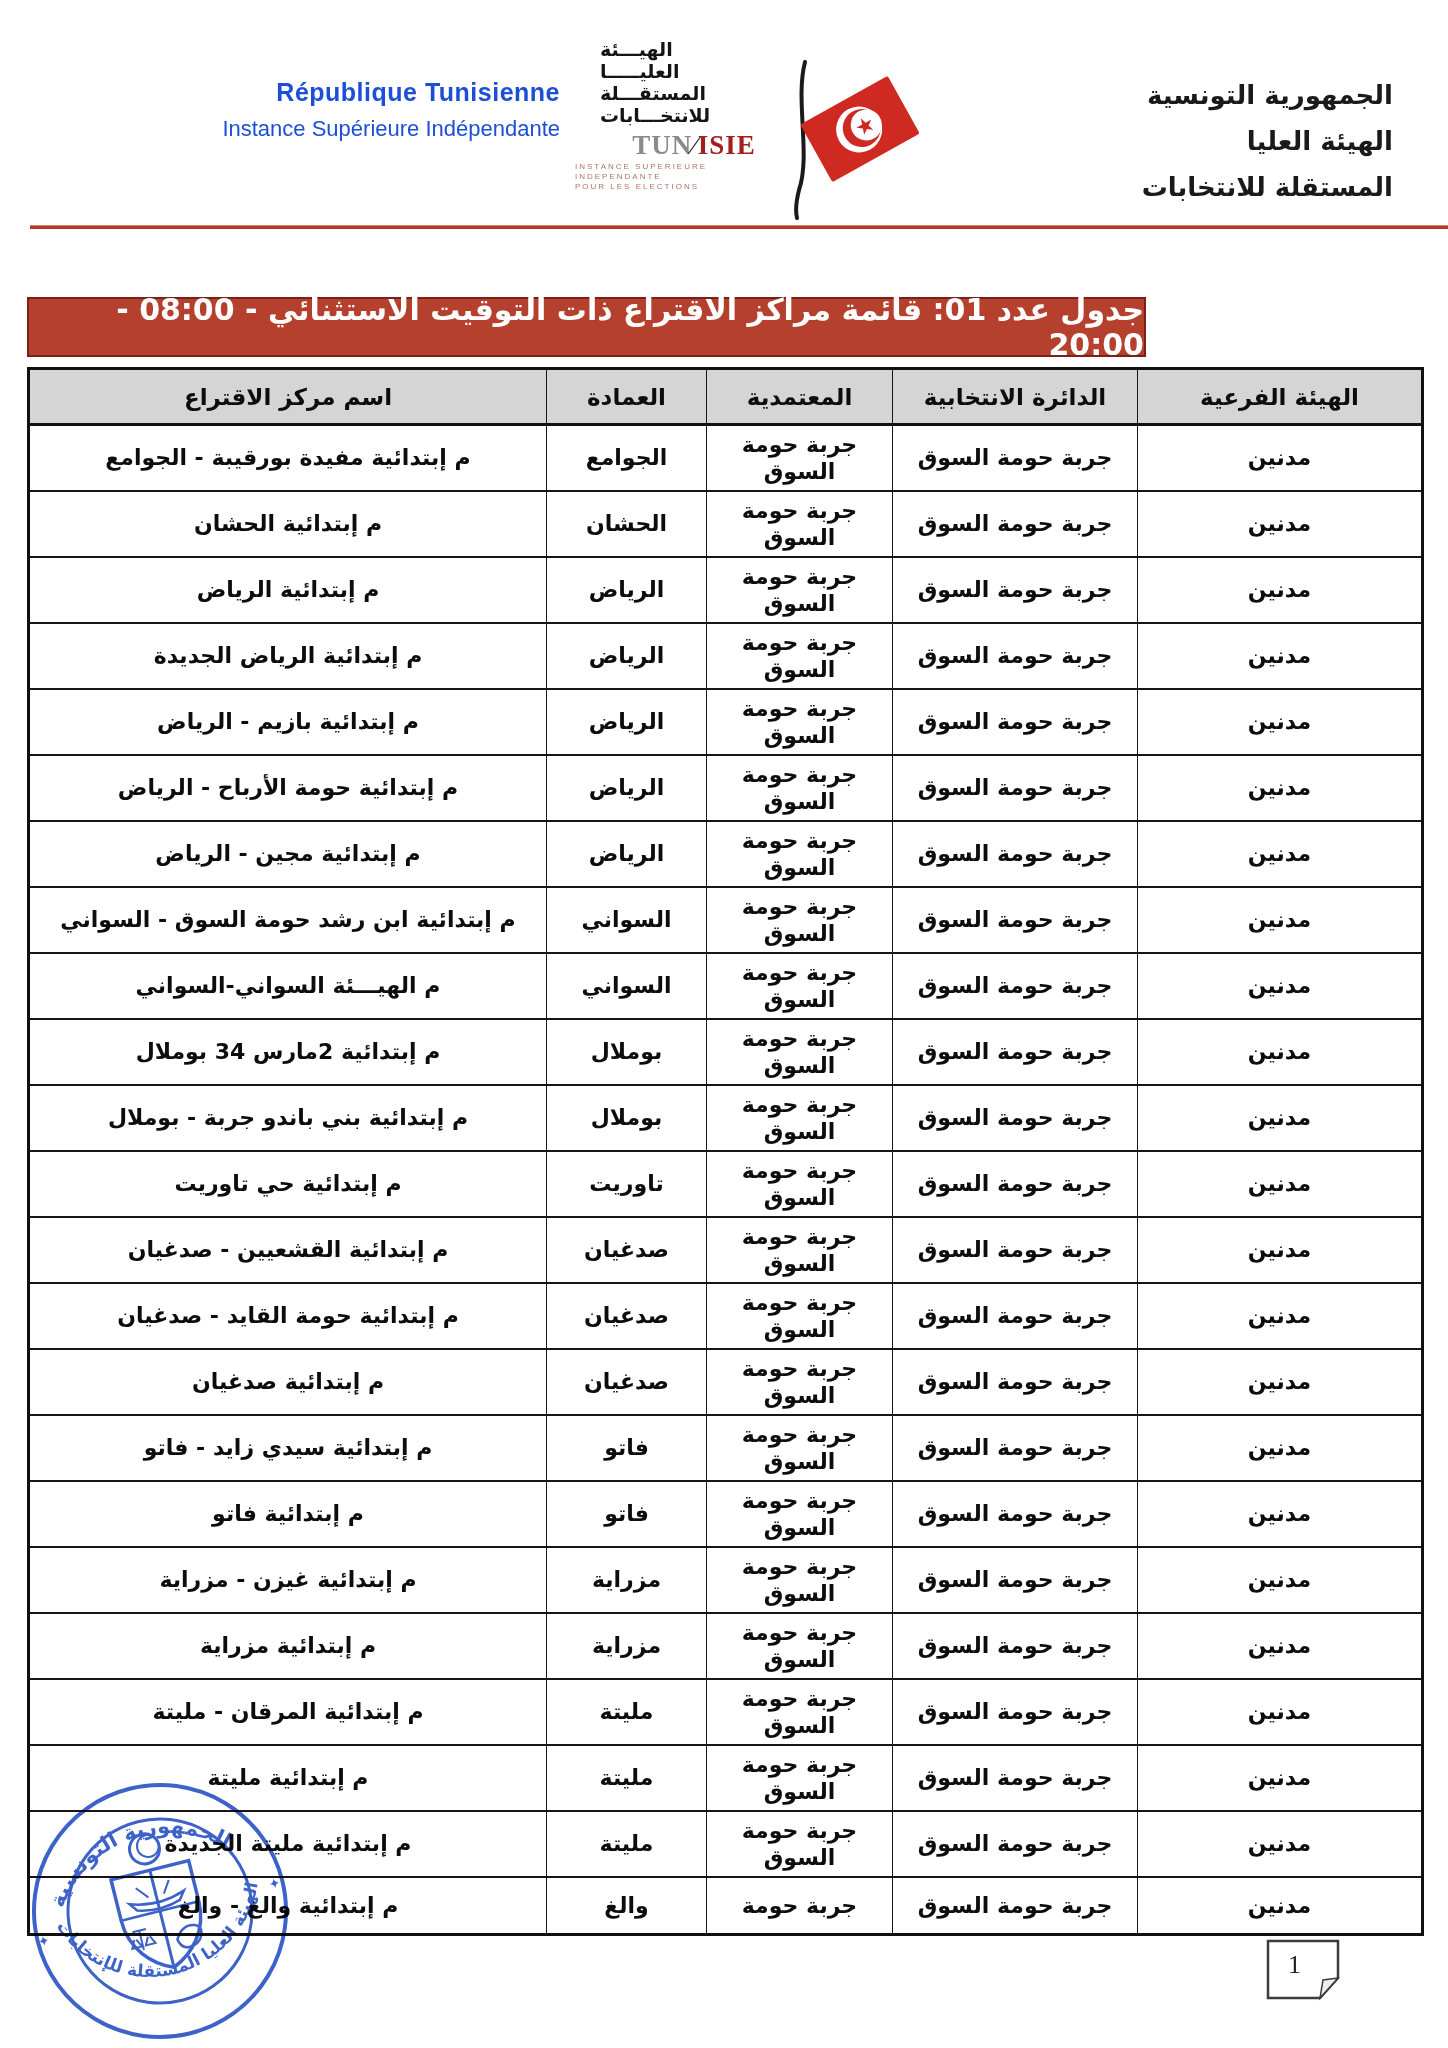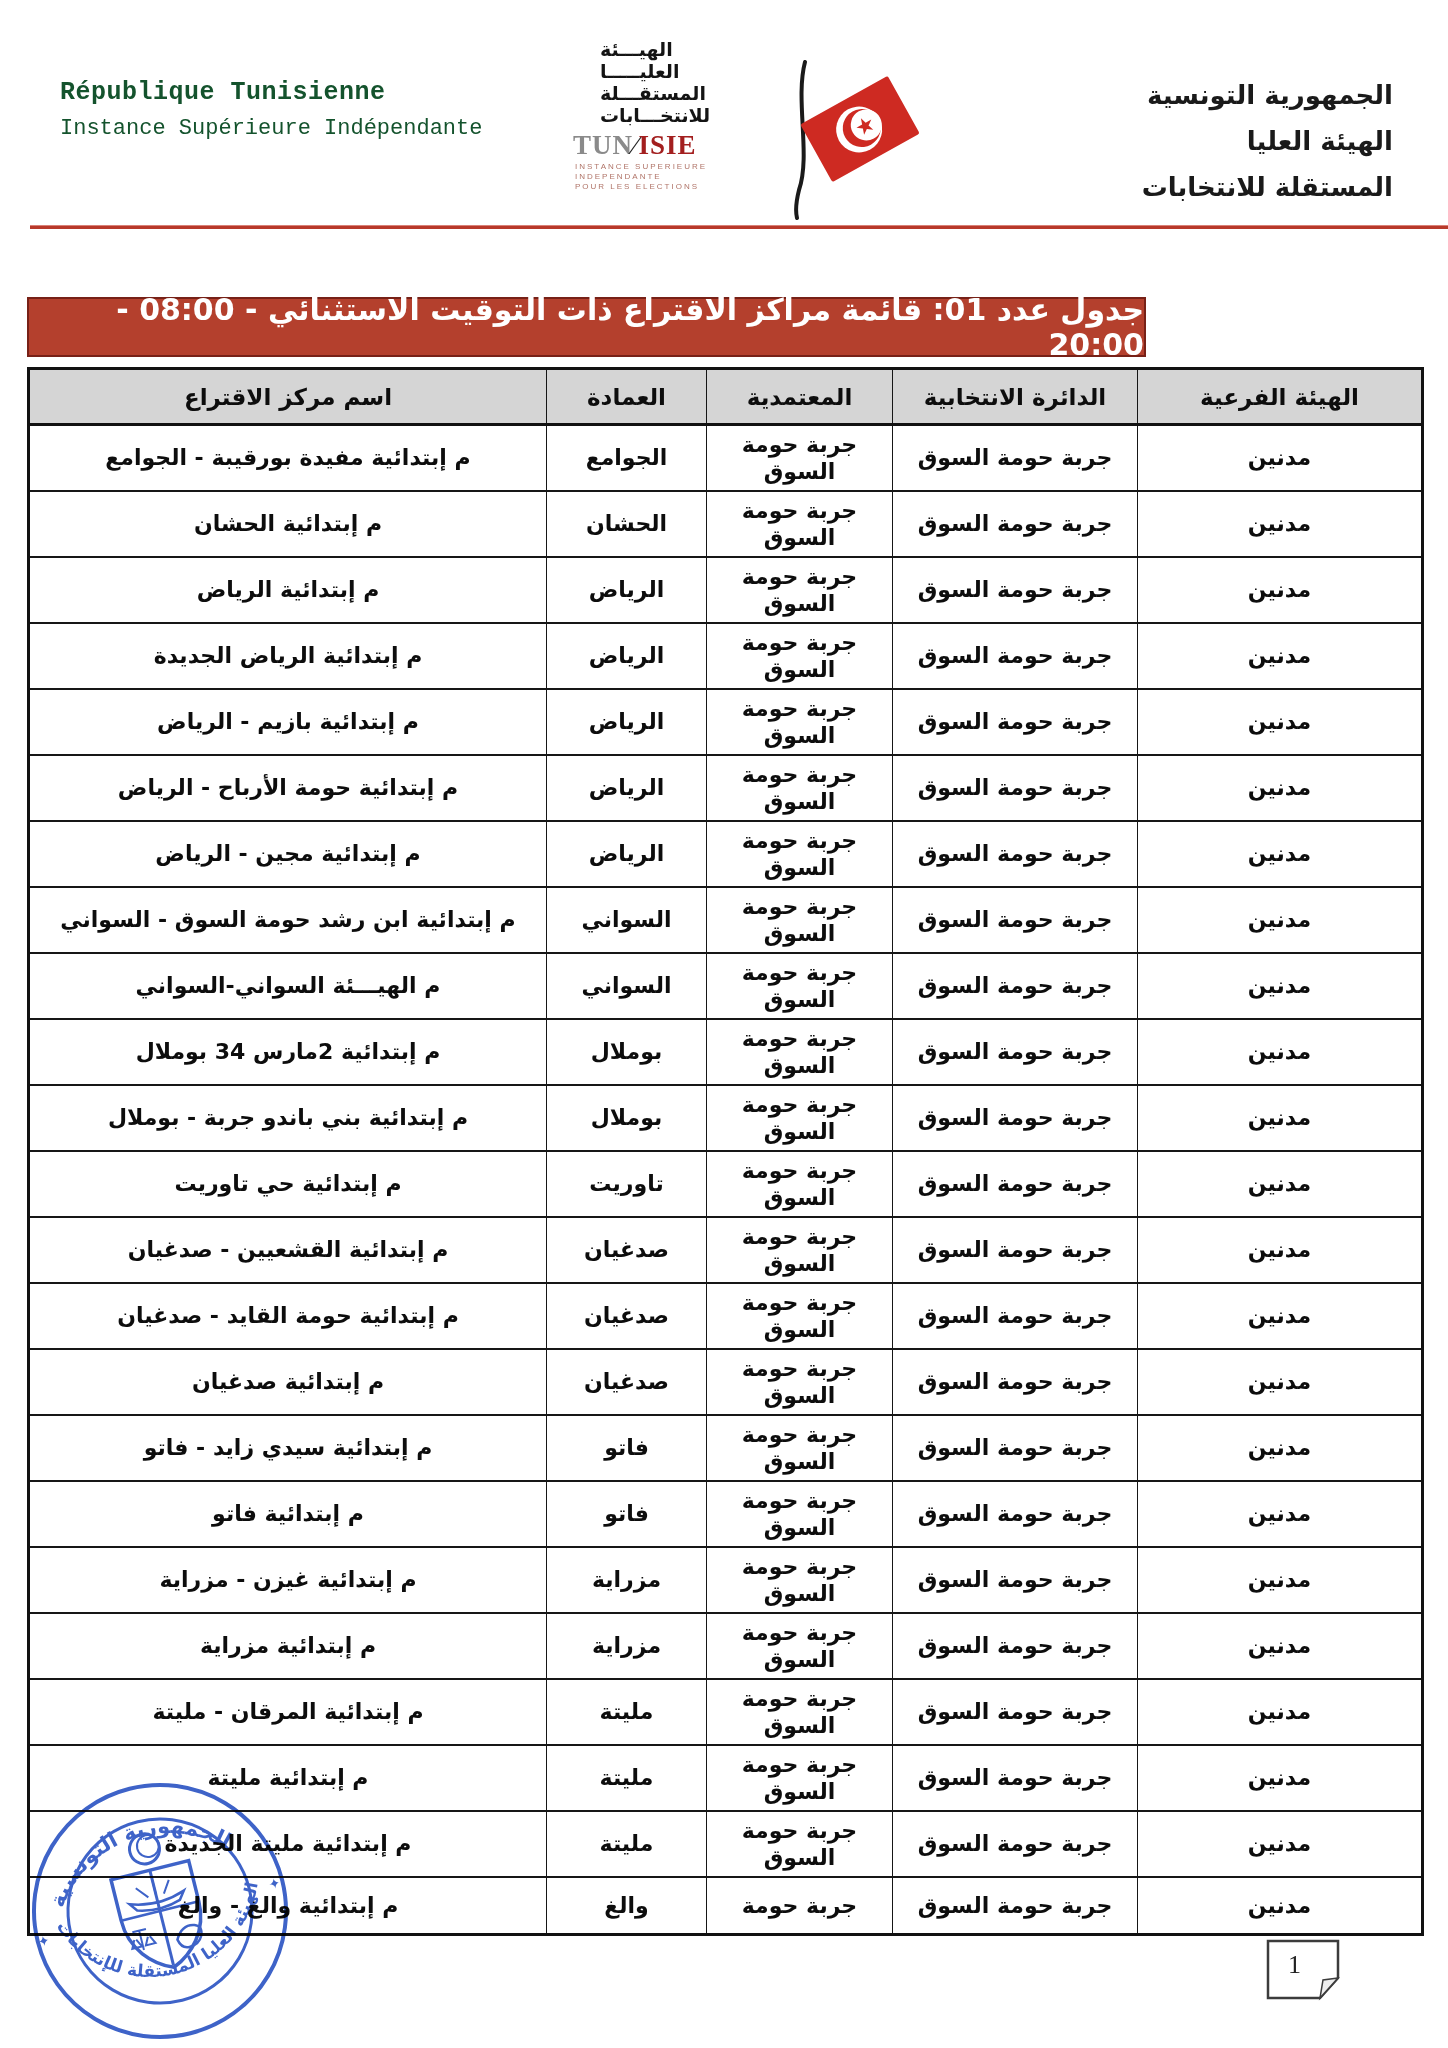--- a/index.html
+++ b/index.html
@@ -2,31 +2,31 @@
 <html lang="ar"><head>
 <meta charset="utf-8">
 <style>
   html,body{margin:0;padding:0;background:#ffffff;}
   .sheet{
     position:relative;width:1448px;height:2048px;background:#ffffff;overflow:hidden;
     font-family:"DejaVu Sans",sans-serif;color:#111;
   }
   
   .hdr-fr{
-    position:absolute;top:78px;left:60px;width:500px;text-align:left;
-    font-family:Liberation Mono, monospace;color:#14532d;
+    position:absolute;top:78px;left:60px;width:500px;text-align:right;
+    font-family:Liberation Sans, sans-serif;color:#1d4ed8;
   }
   .hdr-fr .l1{font-size:25px;font-weight:bold;letter-spacing:.5px;}
   .hdr-fr .l2,.hdr-fr .l3{font-size:22px;margin-top:9px;}
   .logo{position:absolute;top:38px;left:555px;width:260px;}
   .logo-ar{
     text-align:left;direction:rtl;font-weight:bold;font-size:19px;line-height:22px;
     color:#141414;width:150px;margin-left:45px;
   }
-  .logo-brand{margin:4px 0 0 18px;font-size:27px;font-weight:bold;letter-spacing:1px;font-family:"Liberation Serif",serif;}
+  .logo-brand{margin:4px 0 0 18px;font-size:27px;font-weight:bold;letter-spacing:1px;font-family:"Liberation Serif",serif;text-align:center;}
   .logo-brand .tun{color:#8a8a8a;}
   .logo-brand .slash{color:#222;font-weight:normal;}
   .logo-brand .isie{color:#a31f1f;}
   .logo-cap{margin:1px 0 0 20px;font-size:8px;line-height:10px;letter-spacing:2px;color:#b07468;font-family:"Liberation Sans",sans-serif;}
   .swoosh{position:absolute;top:60px;left:789px;}
   .flag{
     position:absolute;top:96px;left:810px;width:100px;height:66px;background:#ce2a22;
     transform:rotate(-29deg);border-radius:2px;
   }
   .flag .disc{position:absolute;left:26px;top:10px;width:46px;height:46px;border-radius:50%;background:#fff;}

